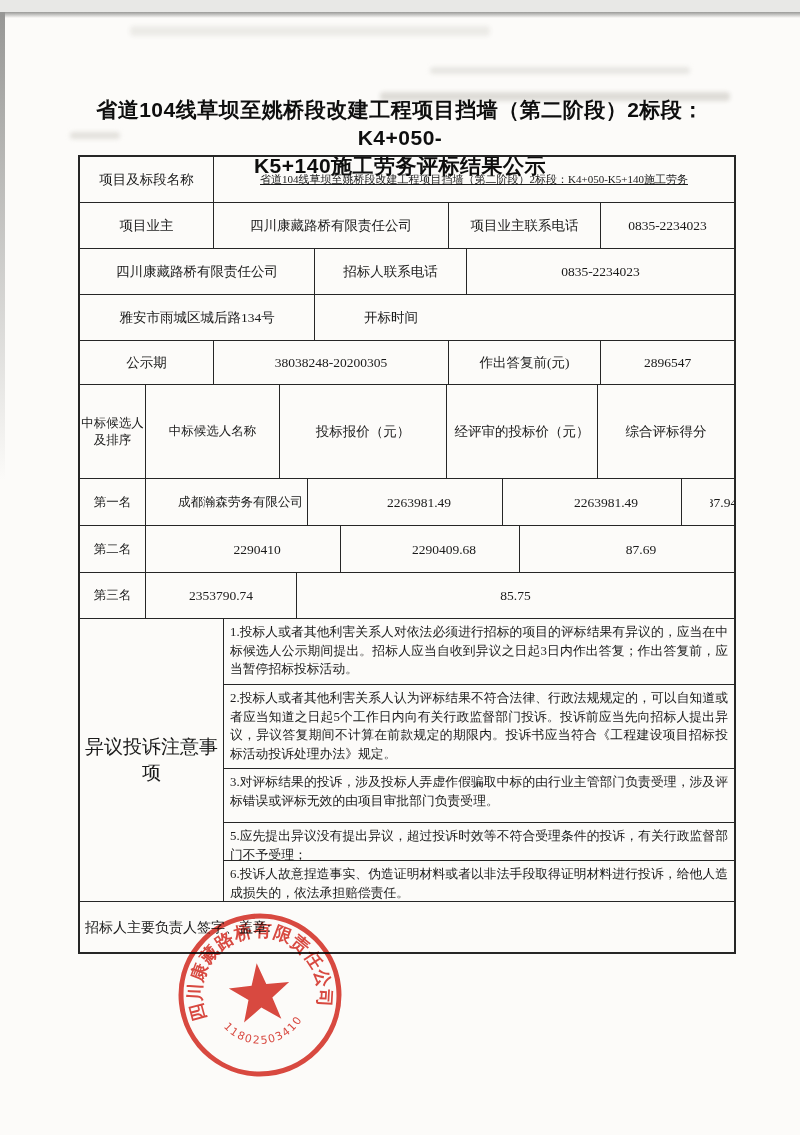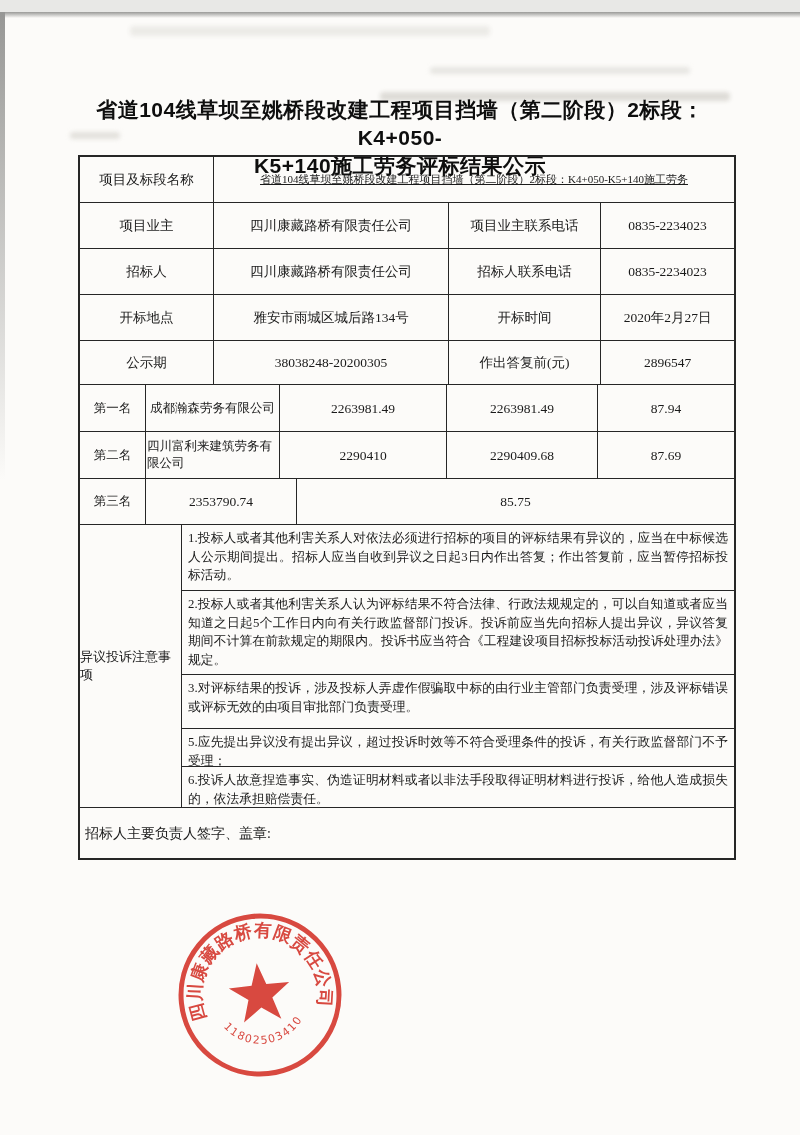--- a/index.html
+++ b/index.html
@@ -20,35 +20,35 @@
   .s4 { left:70px; top:120px; width:50px; height:7px; background:#e3e1dc; }
 
   .title { position:absolute; left:55px; right:55px; top:84px; text-align:center;
     font-family:"Liberation Sans","DejaVu Sans",sans-serif; font-weight:bold;
     font-size:21px; line-height:28px; letter-spacing:0.5px; color:#0e0e0e; }
 
   .table { position:absolute; left:78px; top:143px; width:658px;
     border:2px solid #262626; box-sizing:border-box; }
   .tr { display:flex; border-bottom:1.5px solid #262626; box-sizing:border-box; }
   .td { border-right:1.5px solid #262626; box-sizing:border-box;
-    display:flex; align-items:center; justify-content:center; 
+    display:flex; align-items:center; justify-content:center; text-align:center;
     font-size:13.5px; line-height:17px; padding:2px 4px; overflow:hidden; }
   .td:last-child { border-right:none; }
-  .h46 { height:46px; } .h44 { height:44px; } .h94 { height:94px; } .h47 { height:47px; }
+  .h46 { height:46px; } .h44 { height:44px; } .h94 { height:94px; } .h47 { height:47px;gap:28px; }
 
   .c-label { width:134px; } .c-val { width:235px; } .c-label2 { width:152px; } .c-flex { flex:1; }
   .one-line { white-space:nowrap; font-size:11px;text-decoration:underline; }
 
   .k-rank { width:66px; font-size:12.5px; padding:2px 1px; }
   .k-name { width:134px; font-size:12.5px; padding:2px 1px; }
   .k-bid  { width:167px; } .k-eval { width:151px; } .k-score { flex:1; }
 
   .notes { display:flex; }
-  .notes-label { width:102px; border-right:1.5px solid #262626; box-sizing:border-box;
-    display:flex; align-items:center; justify-content:center; font-size:13px; }
+  .notes-label { width:144px; border-right:1.5px solid #262626; box-sizing:border-box;
+    display:flex; align-items:center; justify-content:center; text-align:center; font-size:19px; }
   .notes-body { flex:1; display:flex; flex-direction:column; }
   .note { border-bottom:1.5px solid #262626; box-sizing:border-box;
     padding:4px 6px 12px 6px; font-size:12.8px; line-height:18.5px; text-align:justify; overflow:hidden; }
   .note:last-child { border-bottom:none; }
   .n1 { height:66px; } .n2 { height:84px; } .n3 { height:54px; }
   .n4 { height:50px; } .n5 { height:38px; } .n6 { height:40px; }
 
   .footer-row { height:50px; border-bottom:none; }
   .footer-cell { flex:1; display:flex; align-items:center; justify-content:flex-start;
     padding-left:5px; font-size:14px; border-right:none; }
@@ -81,52 +81,55 @@
     </div>
 
     <div class="tr h46">
       <div class="td c-label">项目业主</div>
       <div class="td c-val">四川康藏路桥有限责任公司</div>
       <div class="td c-label2">项目业主联系电话</div>
       <div class="td c-flex">0835-2234023</div>
     </div>
 
     <div class="tr h46">
-      <div class="td c-label">招标人</div>
       <div class="td c-val">四川康藏路桥有限责任公司</div>
       <div class="td c-label2">招标人联系电话</div>
       <div class="td c-flex">0835-2234023</div>
     </div>
 
     <div class="tr h46">
-      <div class="td c-label">开标地点</div>
       <div class="td c-val">雅安市雨城区城后路134号</div>
       <div class="td c-label2">开标时间</div>
-      <div class="td c-flex">2020年2月27日</div>
     </div>
 
     <div class="tr h44">
       <div class="td c-label">公示期</div>
       <div class="td c-val">38038248-20200305</div>
       <div class="td c-label2">作出答复前(元)</div>
       <div class="td c-flex">2896547</div>
     </div>
 
+    <div class="tr h94">
+      <div class="td k-rank">中标候选人及排序</div>
+      <div class="td k-name">中标候选人名称</div>
+      <div class="td k-bid">投标报价（元）</div>
+      <div class="td k-eval">经评审的投标价（元）</div>
+      <div class="td k-score">综合评标得分</div>
+    </div>
 
     <div class="tr h47">
       <div class="td k-rank">第一名</div>
       <div class="td k-name">成都瀚森劳务有限公司</div>
       <div class="td k-bid">2263981.49</div>
       <div class="td k-eval">2263981.49</div>
       <div class="td k-score">87.94</div>
     </div>
 
     <div class="tr h47">
       <div class="td k-rank">第二名</div>
-      <div class="td k-name">四川富利来建筑劳务有限公司</div>
       <div class="td k-bid">2290410</div>
       <div class="td k-eval">2290409.68</div>
       <div class="td k-score">87.69</div>
     </div>
 
     <div class="tr h46">
       <div class="td k-rank">第三名</div>
       <div class="td k-eval">2353790.74</div>
       <div class="td k-score">85.75</div>
     </div>

